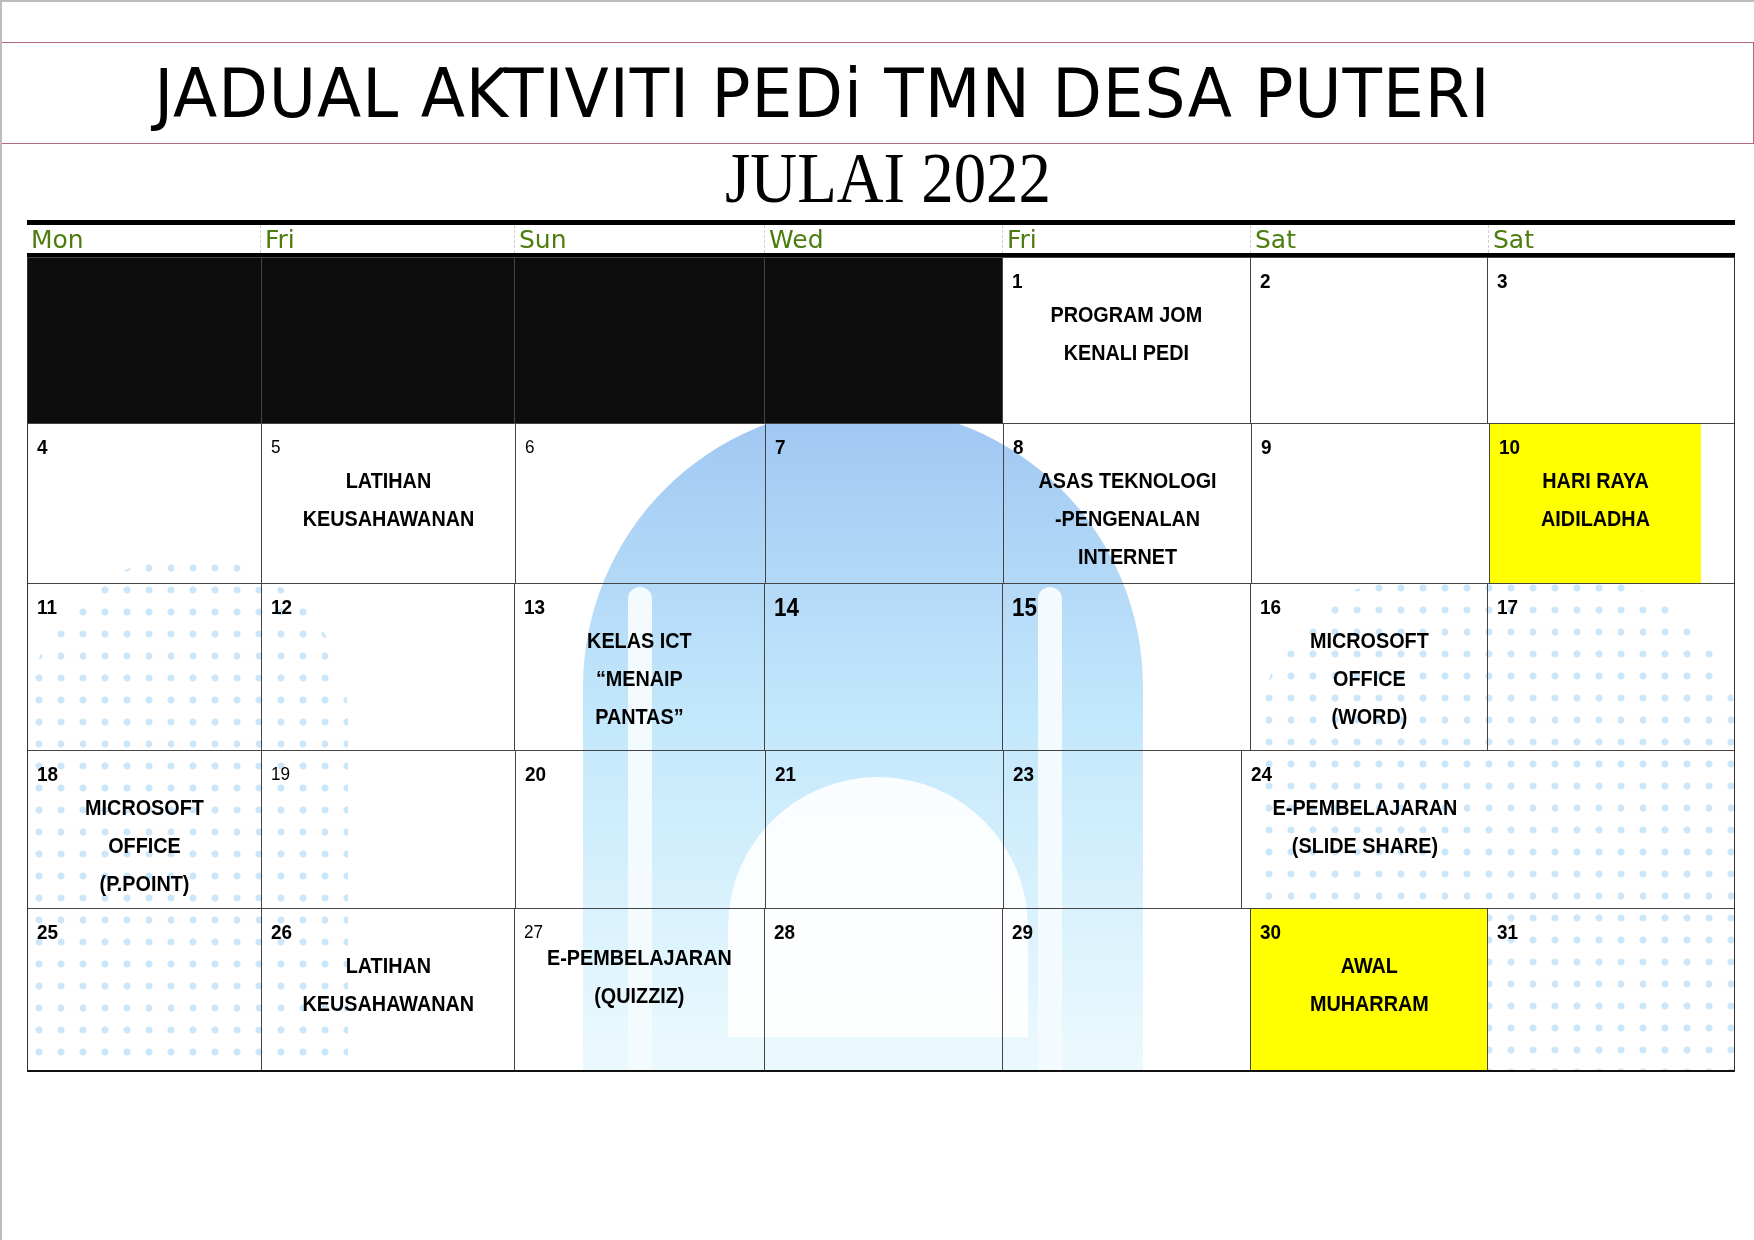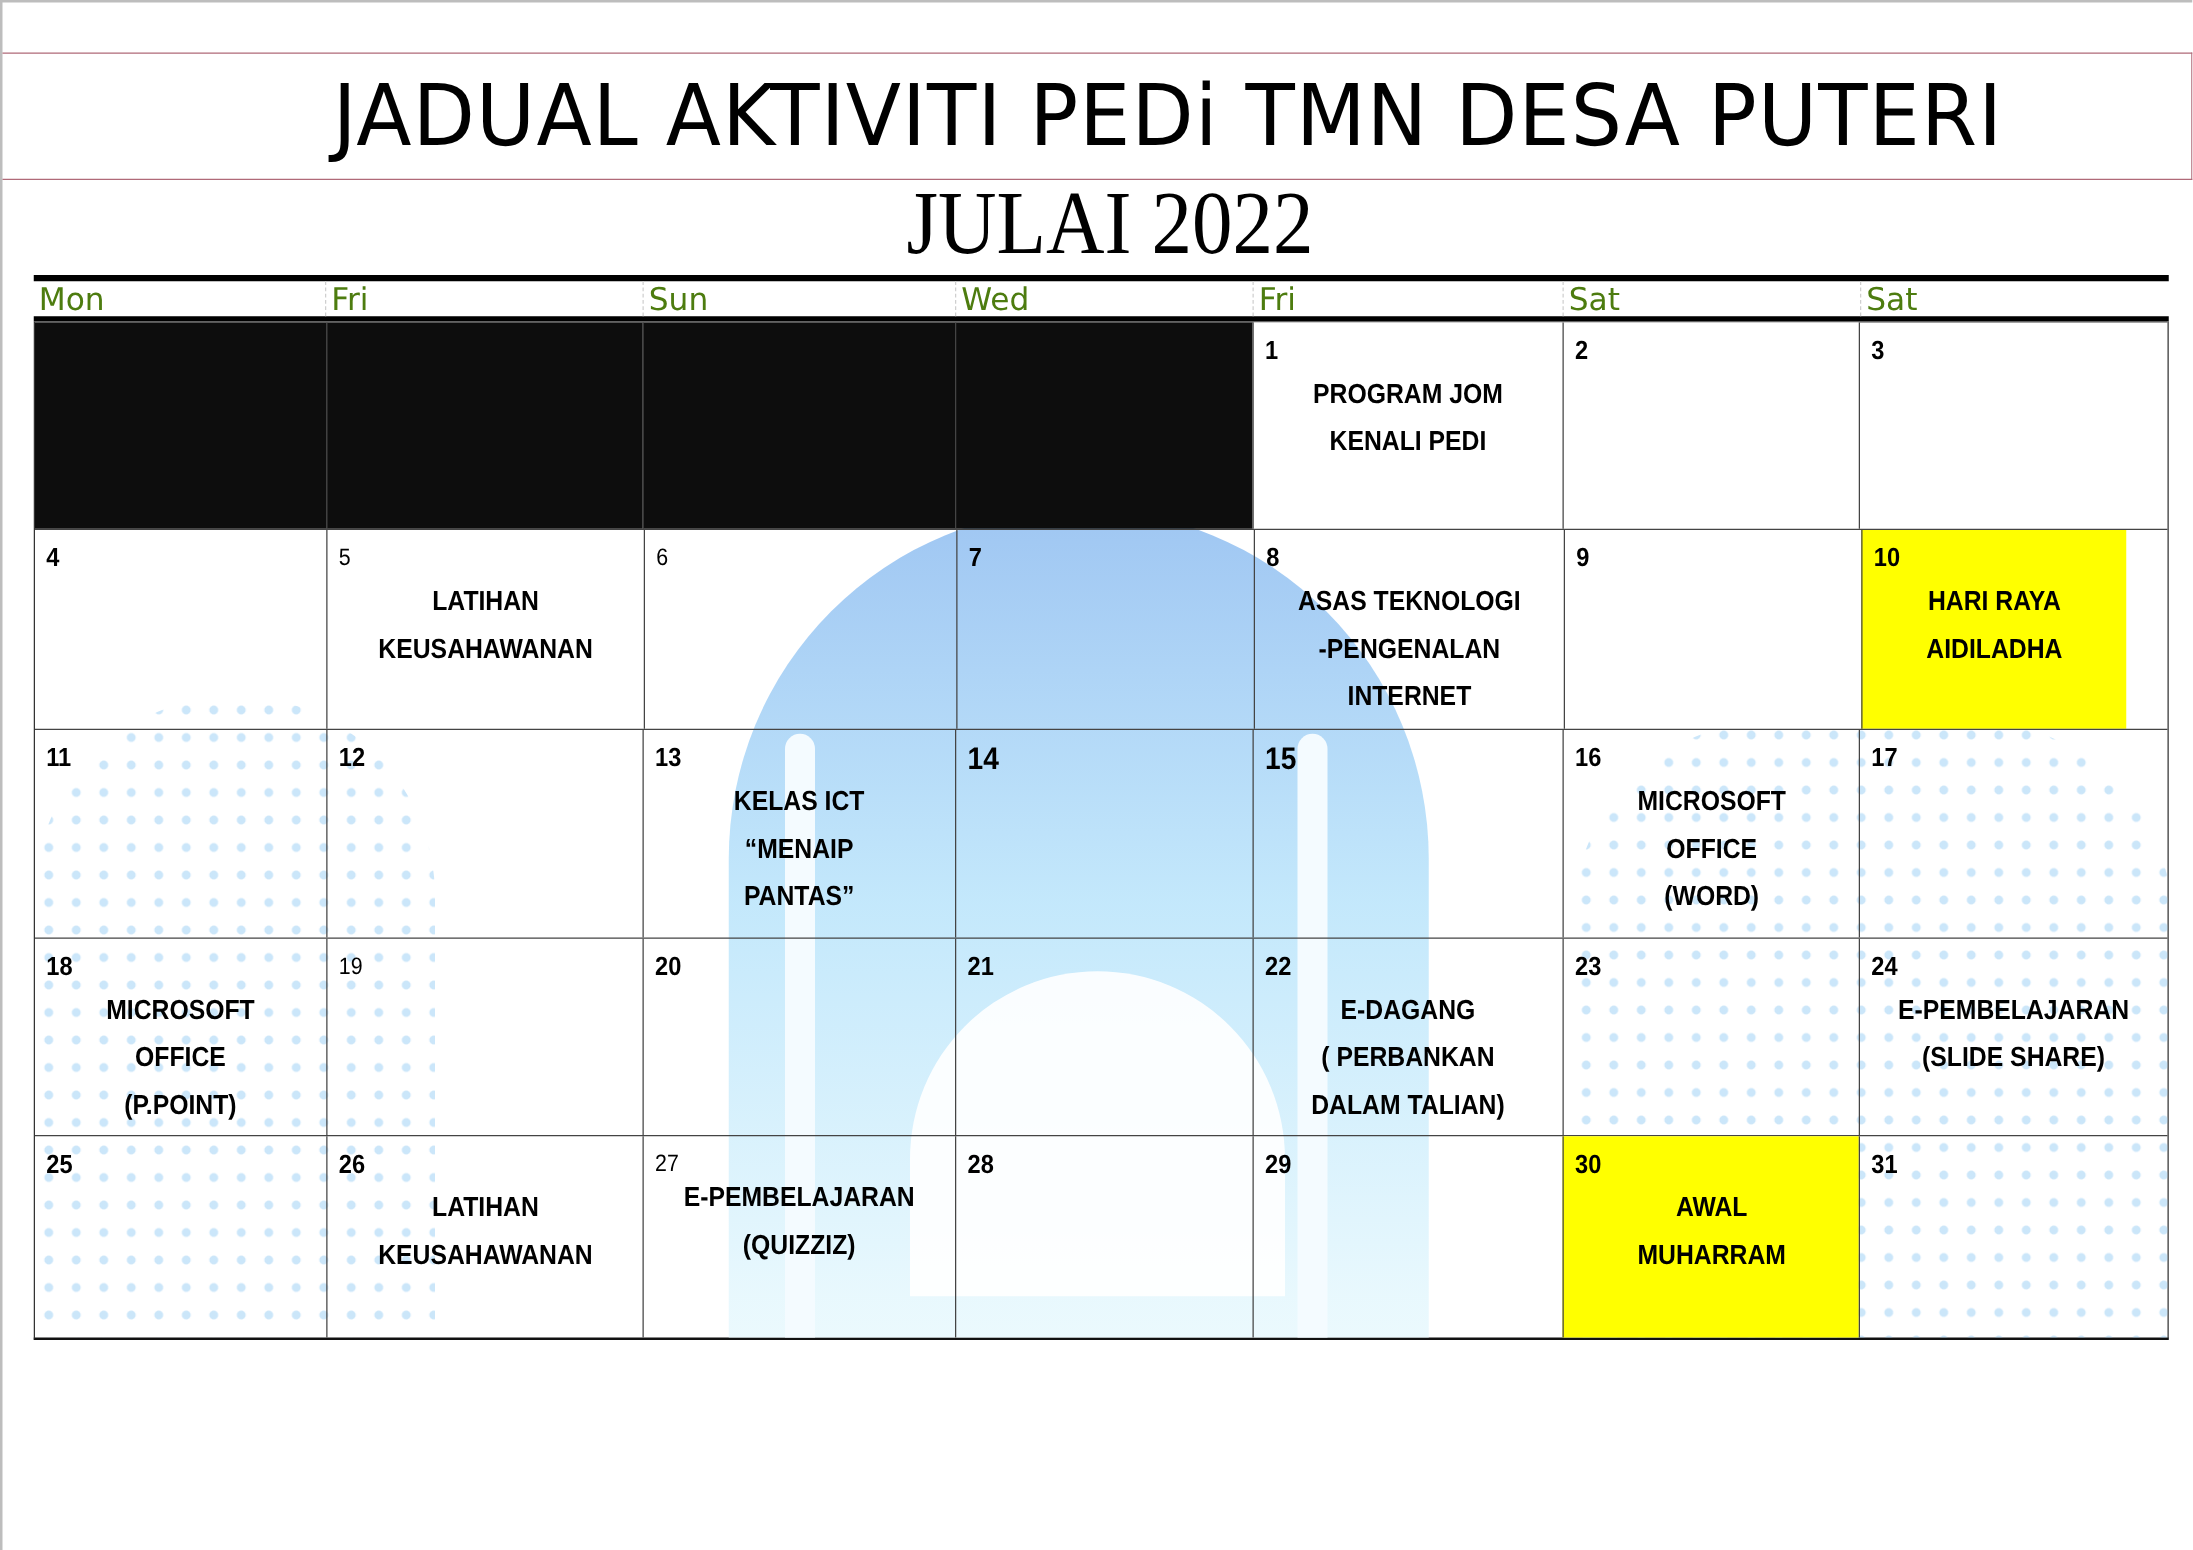--- a/index.html
+++ b/index.html
@@ -7,21 +7,21 @@
     body { position: relative; font-family: "Liberation Sans", sans-serif; color: #000; }
 
     .page-frame {
       position: absolute; left: 0; top: 0; width: 1754px; height: 1240px;
       border-left: 2px solid #bdbdbd; border-top: 2px solid #bdbdbd;
     }
 
     .title-box {
       position: absolute; left: 0; top: 40px; width: 1752px; height: 102px;
       border: 1.5px solid #b06a78; border-left: none;
-      display: flex; align-items: center; justify-content: center;
+      display: flex; align-items: center; justify-content: flex-start;
     }
     .title-text {
       font-family: "DejaVu Sans", sans-serif;
       font-size: 68px; letter-spacing: 1px; font-weight: normal;
       transform: scaleX(0.95); white-space: nowrap;
       padding-left: 120px;
     }
     .subtitle {
       position: absolute; left: 0; width: 1754px; top: 138px; height: 76px;
       text-align: center;
@@ -215,26 +215,20 @@
         </div>
         <div class="cell" style="width:254px">
           <span class="day-num thin">19</span>
         </div>
         <div class="cell" style="width:250px">
           <span class="day-num">20</span>
         </div>
         <div class="cell" style="width:238px">
           <span class="day-num">21</span>
         </div>
-        <div class="cell" style="width:248px">
-          <span class="day-num">22</span>
-          <span class="event">E-DAGANG
-( PERBANKAN
-DALAM TALIAN)</span>
-        </div>
         <div class="cell" style="width:238px">
           <span class="day-num">23</span>
         </div>
         <div class="cell" style="width:247px">
           <span class="day-num">24</span>
           <span class="event">E-PEMBELAJARAN
 (SLIDE SHARE)</span>
         </div>
       </div>
 

